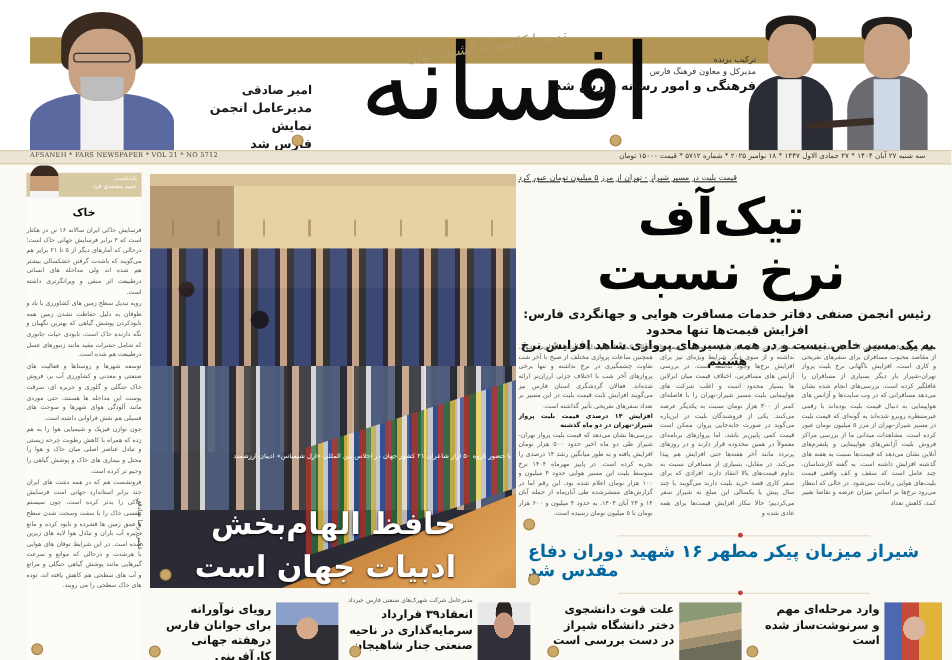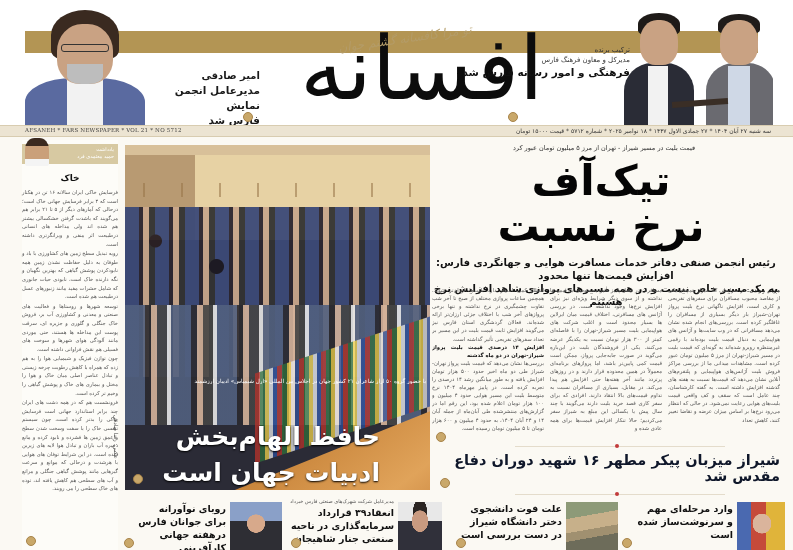--- a/index.html
+++ b/index.html
@@ -59,33 +59,33 @@
     background: repeating-linear-gradient(90deg, #51607f 0 20px, #2b2a30 20px 26px, #d5b39a 26px 32px, #444 32px 42px, #e8e8e8 42px 46px); opacity: .9; }
   .table-wood { position:absolute; right:-40px; top: 250px; width: 240px; height: 160px; background: linear-gradient(160deg, #c8843a, #e0a35a 50%, #b86e2c); transform: skewY(-22deg); transform-origin: right top; }
   .flags { position:absolute; left: 130px; top: 200px; width: 175px; height: 90px;
     background: repeating-linear-gradient(90deg, #b8322a 0 5px, #2f6e3a 5px 10px, #f1d24a 10px 14px, #e8e8e8 14px 18px, #2a4d9a 18px 22px); opacity: .75; transform: skewY(-18deg); }
   .photo-caption { position:absolute; left: 4px; right: 4px; top: 233px; font-size: 5.6px; color:#fff; text-align: right; white-space: nowrap; overflow:hidden; }
   .photo-headline { position:absolute; right: 50px; top: 274px; width: 250px; text-align: right; font-weight: bold; font-size: 25px; line-height: 36px; color:#fff; text-shadow: 0 1px 2px #000; }
   .photo-dot { position:absolute; left: 8px; bottom: 6px; }
 
   
   .main-story { position:absolute; left: 432px; top: 140px; width: 348px; height: 300px; }
-  .kicker { position:absolute; left:0; right:4px; top: 4px; text-align:center; font-size: 6.5px; color:#333; }
+  .kicker { position:absolute; left:0; right:4px; top: 4px; text-align:left; font-size: 6.5px; color:#333;text-decoration:underline; }
   .headline { position:absolute; left:0; right: 10px; top: 18px; text-align: center; font-weight: bold; font-size: 42px; line-height: 46px; color:#050505; }
   .subhead { position:absolute; left: 0; right: 0; top: 116px; text-align: center; font-weight: bold; font-size: 10px; line-height: 13px; color:#111; }
   .story-cols { position:absolute; left: 0; right: 0; top: 146px; height: 152px; display:flex; flex-direction: row; gap: 6px; }
   .story-col { flex:1; font-size: 5.3px; line-height: 8.1px; color: #555; text-align: justify; overflow: hidden; }
   .story-col b { color: #222; }
   .story-col .sub { color:#111; font-weight: bold; }
   .story-dot { position:absolute; left: 4px; top: 292px; }
 
   .divider { position:absolute; left: 515px; width: 210px; height: 1px; background: #e4dccb; }
   .divider::after { content:""; position:absolute; left: 100px; top: -2px; width: 4px; height: 4px; border-radius:50%; background:#c23b3b; }
 
-  .second-headline { position:absolute; left: 440px; top: 452px; width: 340px; text-align: right; font-weight: bold; font-size: 14.5px; color:#0f172a; }
+  .second-headline { position:absolute; left: 440px; top: 452px; width: 340px; text-align: left; font-weight: bold; font-size: 14.5px; color:#0369a1; }
   .second-dot { position:absolute; left: 440px; top: 478px; }
 
   
   .teaser { position:absolute; top: 498px; height: 52px; }
   .teaser .title { position:absolute; top: 4px; text-align: right; font-weight: bold; font-size: 9.5px; line-height: 13px; color:#111; }
   .teaser .kick { position:absolute; top: 0; font-size: 5px; color: #555; text-align:right; white-space: nowrap; }
   .teaser .thumb { position:absolute; top: 4px; height: 48px; }
   .thumb-face { background:
       radial-gradient(ellipse at 50% 45%, #d7a98b 0 24%, transparent 25%),
       linear-gradient(180deg, #8aa0c8 0 40%, #2e2e34 40%); }

